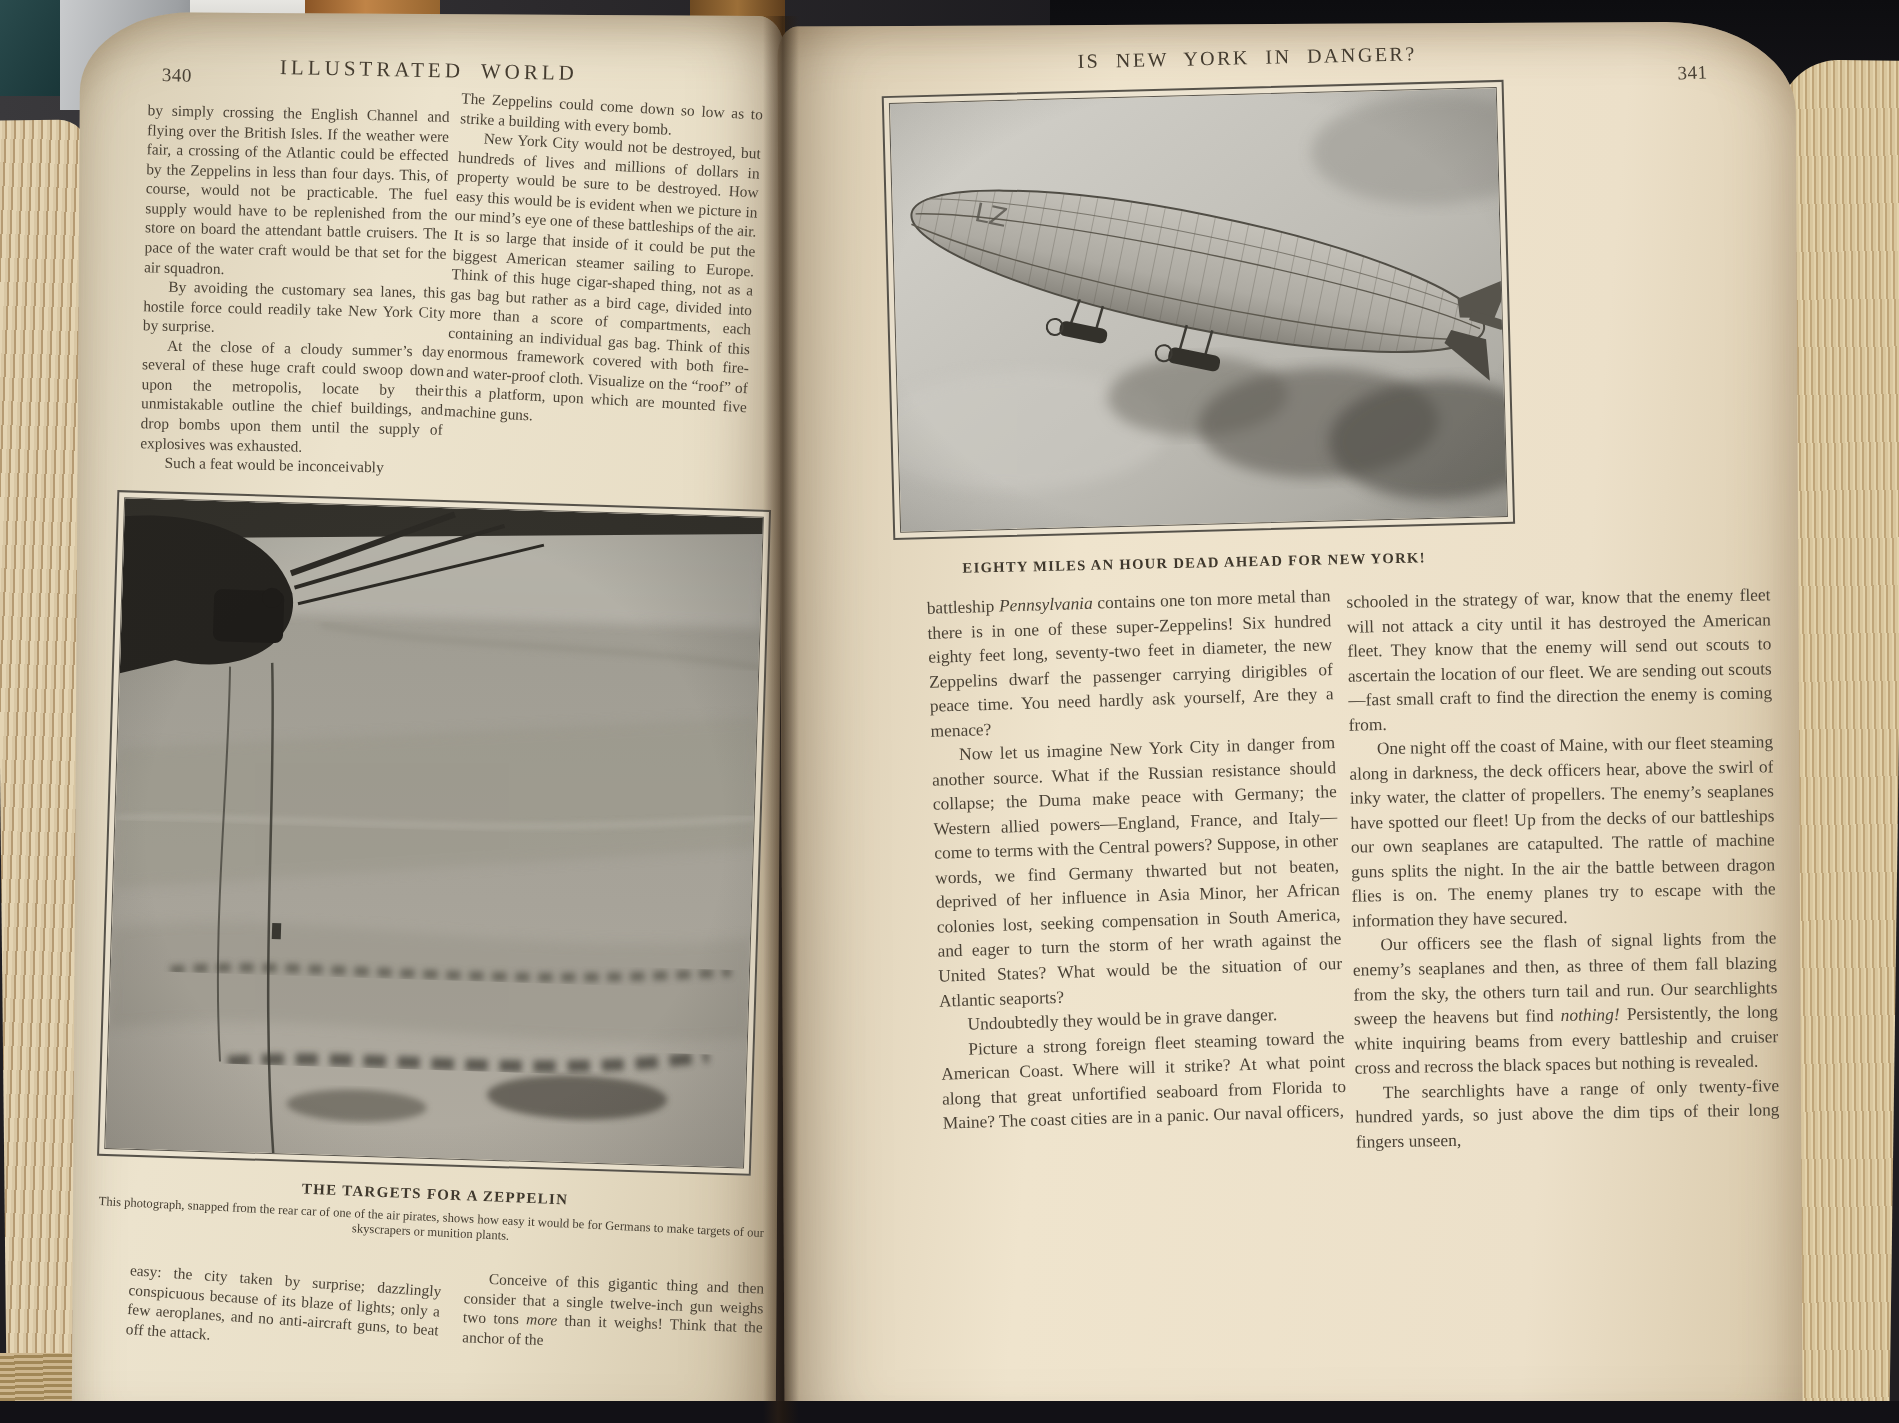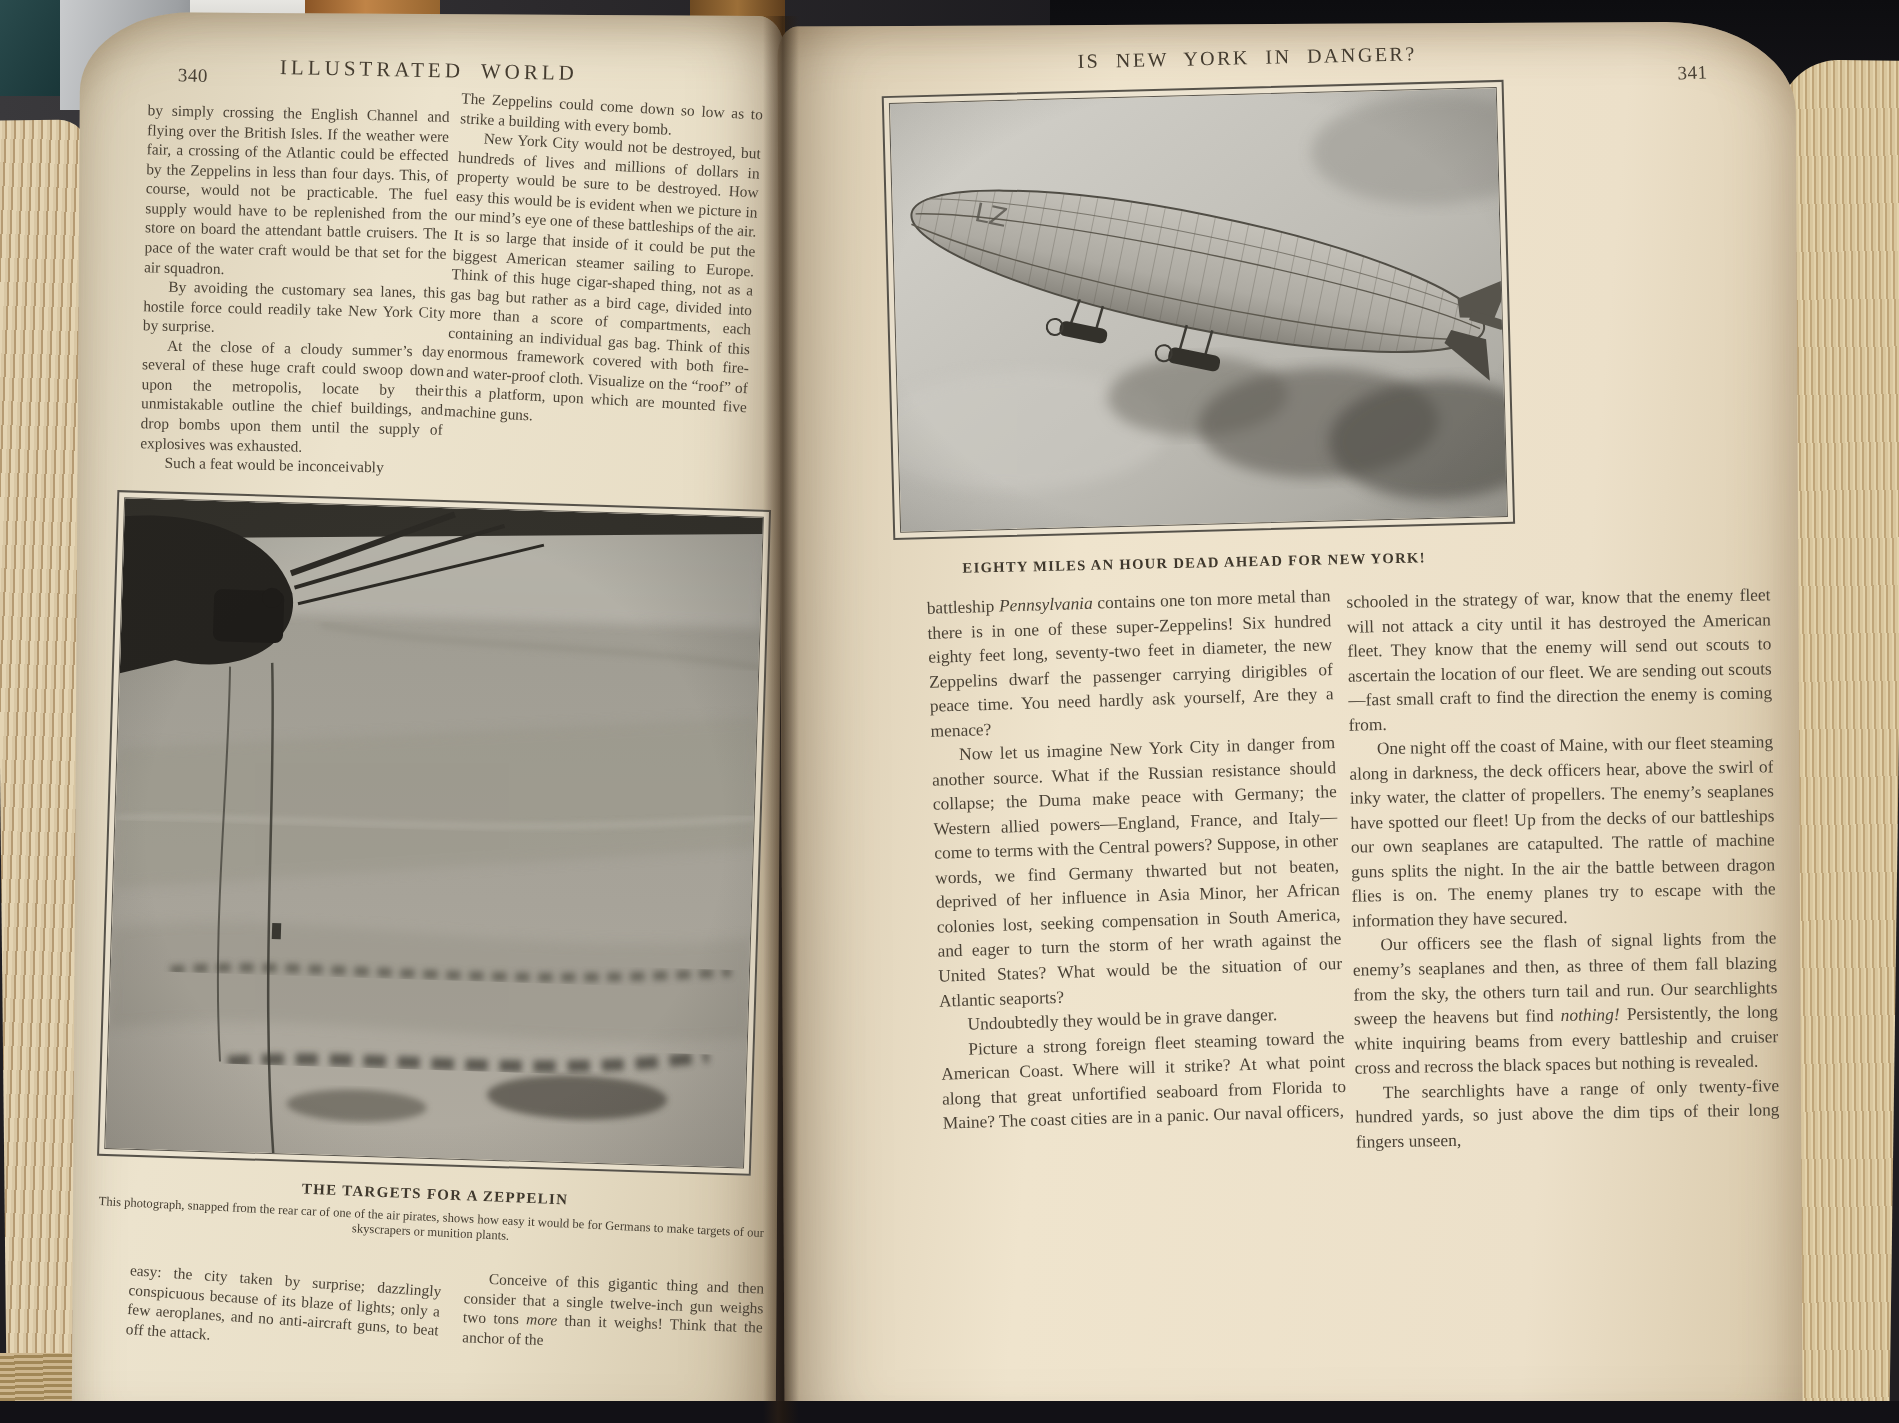--- a/index.html
+++ b/index.html
@@ -67,21 +67,21 @@
 <div class="abs bg-wood2"></div>
 <div class="abs bg-dark-right"></div>
 
 <div class="abs stack-left"></div>
 <div class="abs stack-left-bottom"></div>
 <div class="abs stack-right-top"></div>
 <div class="abs stack-right"></div>
 
 <div class="abs page-left">
 
-  <div class="abs pagenum" style="left:98px;top:52px;transform:rotate(1deg);">340</div>
+  <div class="abs pagenum" style="left:82px;top:52px;transform:rotate(1deg);">340</div>
 
   <div class="abs runtitle" style="left:200px;top:44px;transform:rotate(.8deg);">ILLUSTRATED  WORLD</div>
 
   <div class="abs col lp-col" style="left:68px;top:88px;height:386px;overflow:hidden;transform:rotate(.9deg);transform-origin:left top;">
     <p class="noind">by simply crossing the English Channel and flying over the British Isles.  If the weather were fair, a crossing of the Atlantic could be effected by the Zeppelins in less than four days.  This, of course, would not be practicable.  The fuel supply would have to be replenished from the store on board the attendant battle cruisers.  The pace of the water craft would be that set for the air squadron.</p>
     <p>By avoiding the customary sea lanes, this hostile force could readily take New York City by surprise.</p>
     <p>At the close of a cloudy summer’s day several of these huge craft could swoop down upon the metropolis, locate by their unmistakable outline the chief buildings, and drop bombs upon them until the supply of explosives was exhausted.</p>
     <p>Such a feat would be inconceivably</p>
   </div>
 

